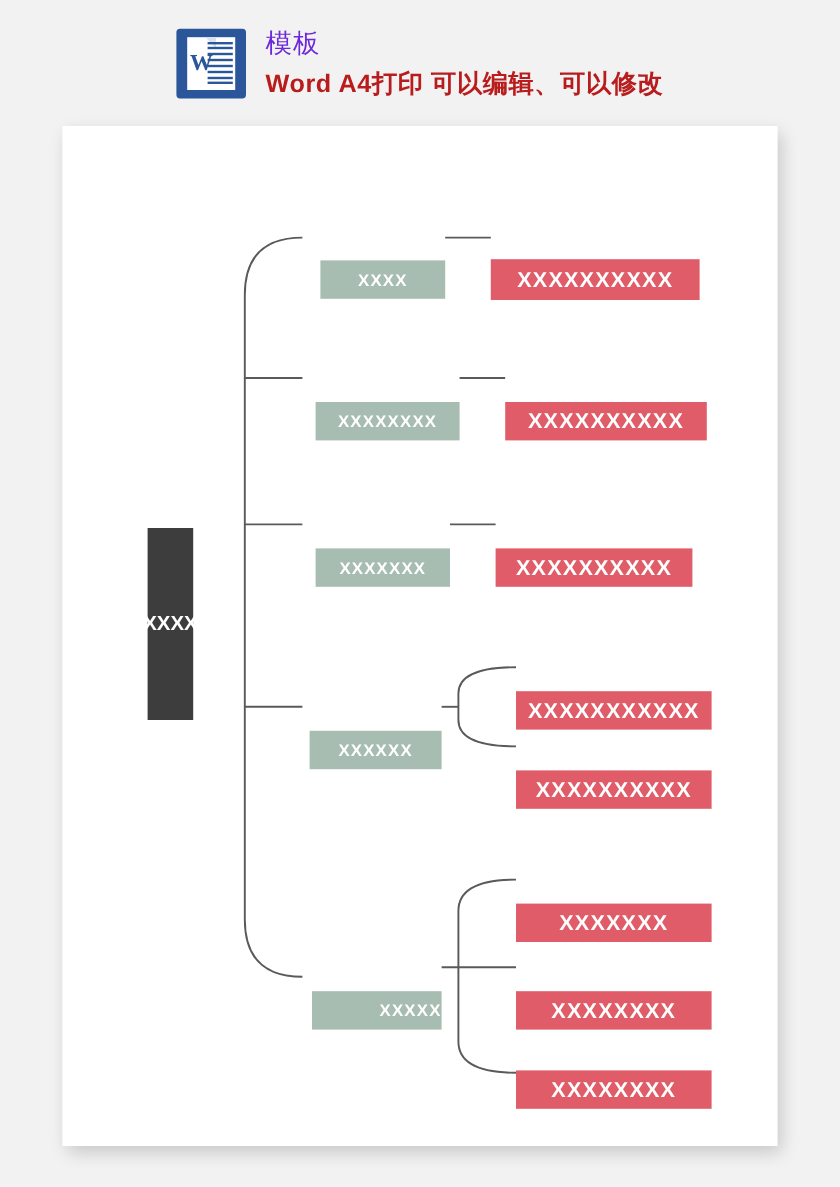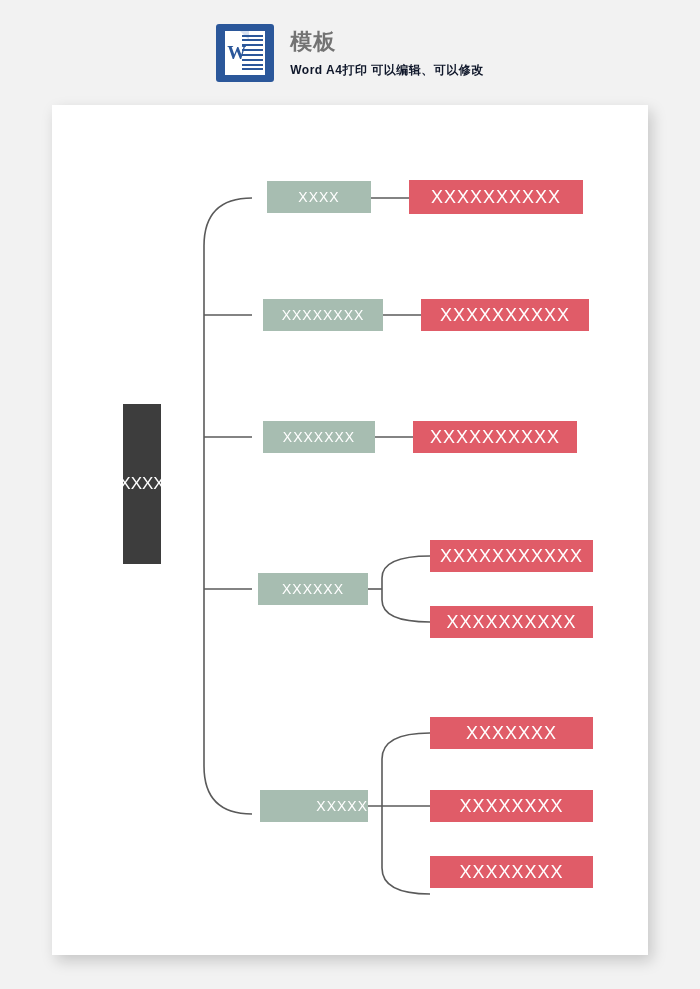--- a/index.html
+++ b/index.html
@@ -70,28 +70,28 @@
     font-weight: bold;
     font-size: 19px;
     line-height: 22px;
     text-align: center;
     font-family: "Liberation Serif", serif;
   }
 
   .header-text { display: flex; flex-direction: column; gap: 5px; }
   .header-title {
     font-size: 22px;
+    font-weight: normal;
+    color: #6d28d9;
+    letter-spacing: 1px;
+  }
+  .header-sub {
+    font-size: 21px;
     font-weight: bold;
-    color: #737373;
-    letter-spacing: 1px;
-  }
-  .header-sub {
-    font-size: 12px;
-    font-weight: bold;
-    color: #0f172a;
+    color: #b91c1c;
     letter-spacing: 0.5px;
   }
 
   
   .page-card {
     position: absolute;
     left: 52px;
     top: 105px;
     width: 596px;
     height: 850px;
@@ -112,23 +112,24 @@
     width: 596px;
     height: 850px;
   }
 
   .node {
     position: absolute;
     display: flex;
     align-items: center;
     justify-content: center;
     color: #ffffff;
-    font-weight: normal;
+    font-weight: bold;
     letter-spacing: 1px;
     white-space: nowrap;
+    margin-top: 36px;
   }
 
   .node-root {
     background: #3d3d3d;
     font-size: 17px;
     letter-spacing: 0px;
     overflow: visible;
   }
   .node-root span { position: absolute; }
 

